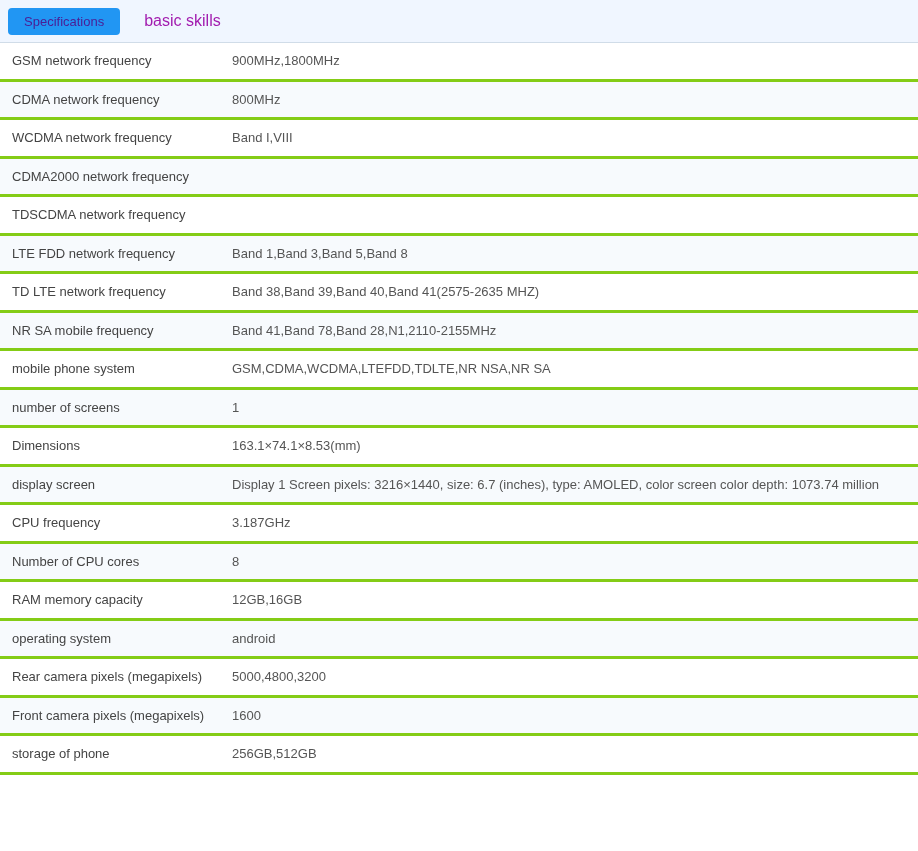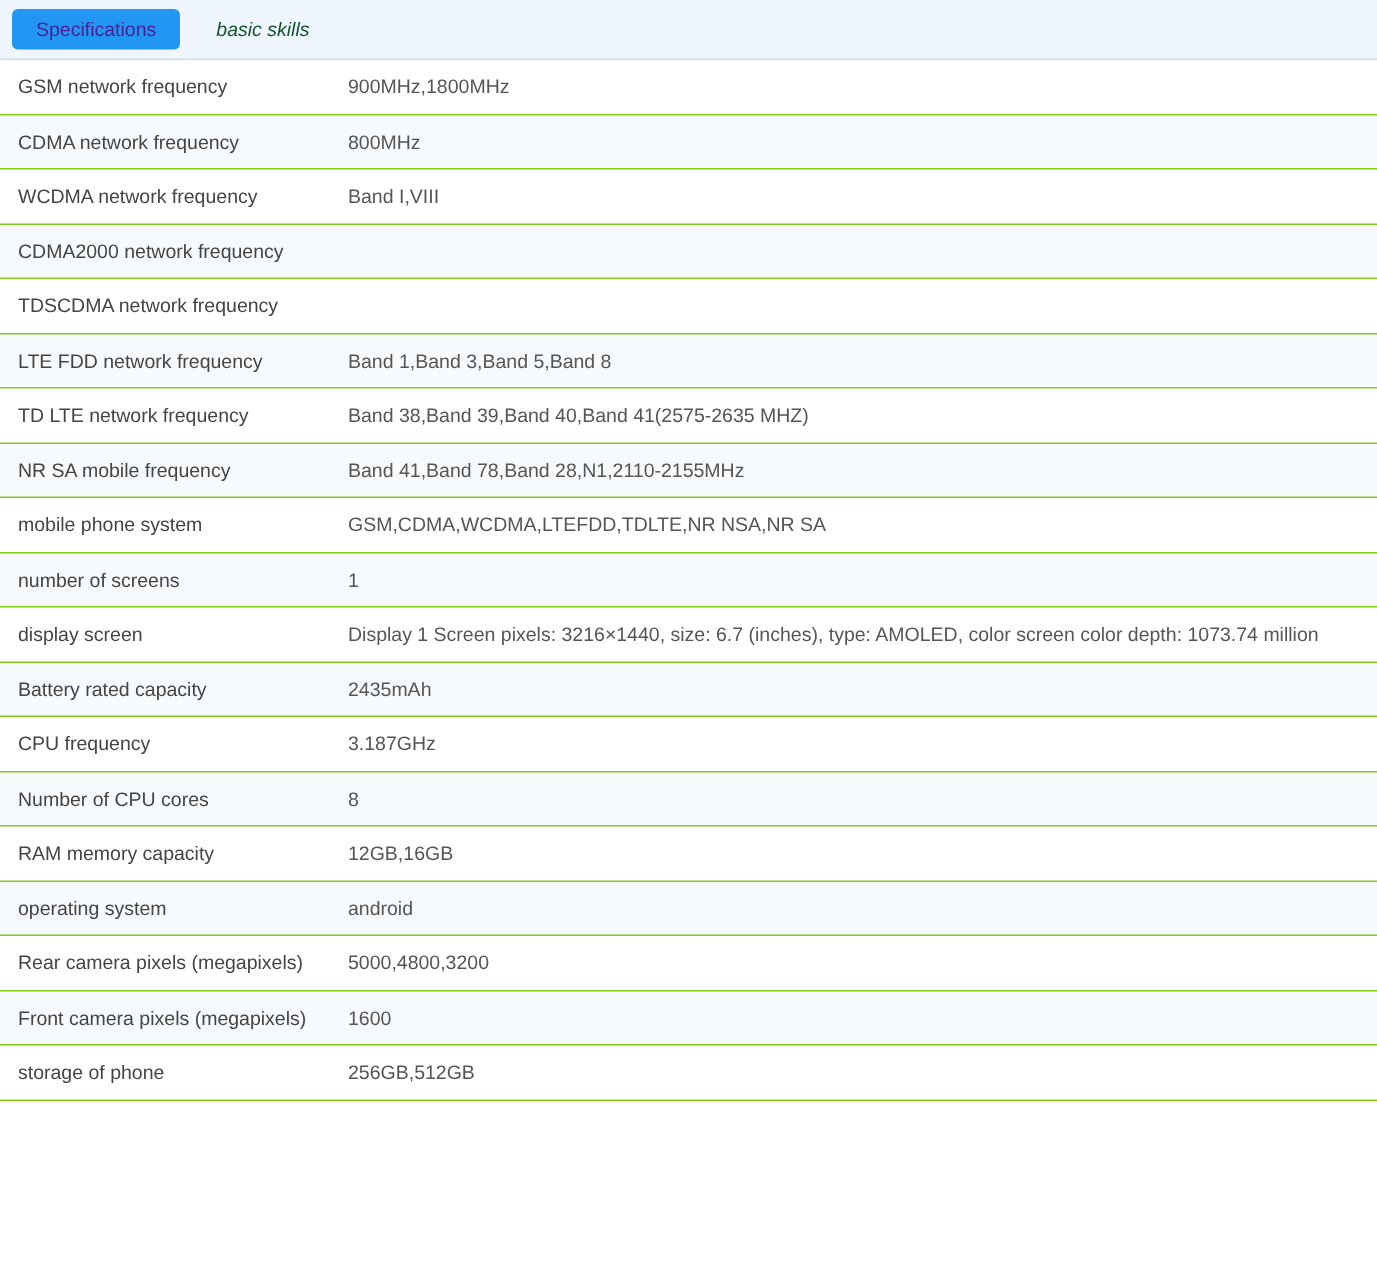--- a/index.html
+++ b/index.html
@@ -27,33 +27,32 @@
       color: #4c1d95;
       border: none;
       border-radius: 4px;
       padding: 6px 16px;
       cursor: pointer;
       font-size: 13px;
       font-weight: 500;
     }
     .tab-inactive {
       background: transparent;
-      color: #14532d;
+      color: #a21caf;
       border: none;
       padding: 6px 16px;
       cursor: pointer;
-      font-size: 13px;
-      font-style: italic;
+      font-size: 16px;
     }
     .specs-table {
       width: 100%;
       border-collapse: collapse;
     }
     .specs-table tr {
-      border-bottom: 1px solid #84cc16;
+      border-bottom: 3px solid #84cc16;
     }
     .specs-table tr:nth-child(even) {
       background: #f7fafd;
     }
     .specs-table tr:nth-child(odd) {
       background: #fff;
     }
     .specs-table td {
       padding: 8px 12px;
       vertical-align: top;
@@ -113,26 +112,26 @@
       </tr>
       <tr>
         <td>mobile phone system</td>
         <td>GSM,CDMA,WCDMA,LTEFDD,TDLTE,NR NSA,NR SA</td>
       </tr>
       <tr>
         <td>number of screens</td>
         <td>1</td>
       </tr>
       <tr>
+        <td>Dimensions</td>
+        <td>163.1×74.1×8.53(mm)</td>
+      </tr>
+      <tr>
         <td>display screen</td>
         <td>Display 1 Screen pixels: 3216×1440, size: 6.7 (inches), type: AMOLED, color screen color depth: 1073.74 million</td>
-      </tr>
-      <tr>
-        <td>Battery rated capacity</td>
-        <td>2435mAh</td>
       </tr>
       <tr>
         <td>CPU frequency</td>
         <td>3.187GHz</td>
       </tr>
       <tr>
         <td>Number of CPU cores</td>
         <td>8</td>
       </tr>
       <tr>

